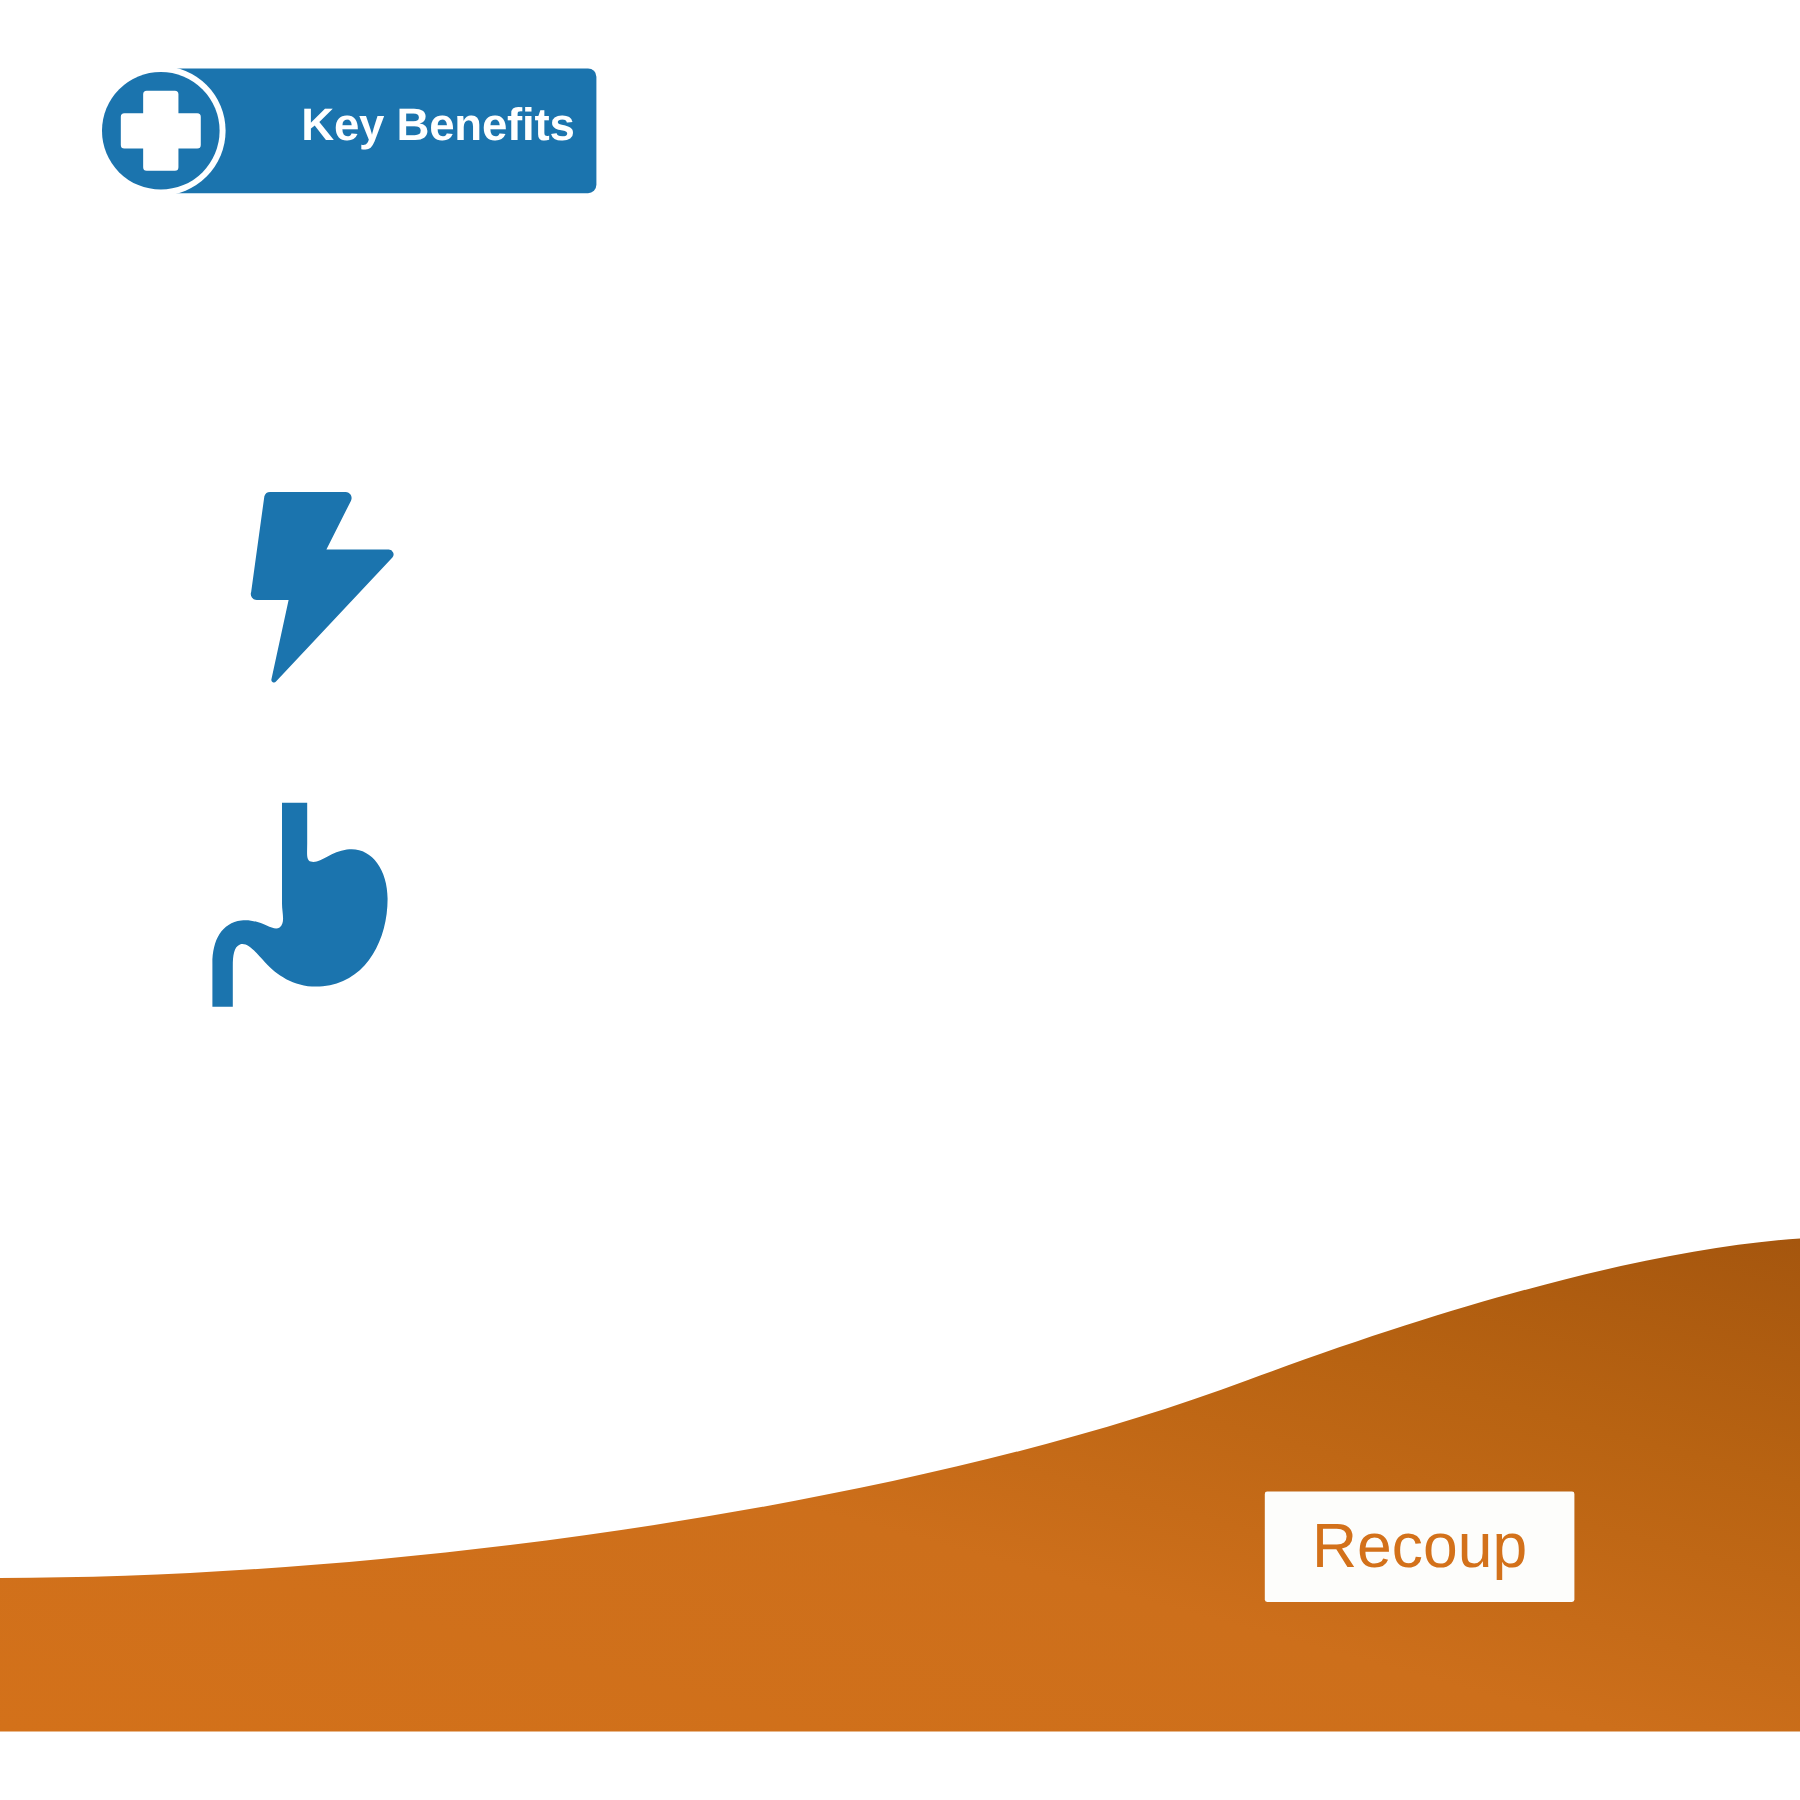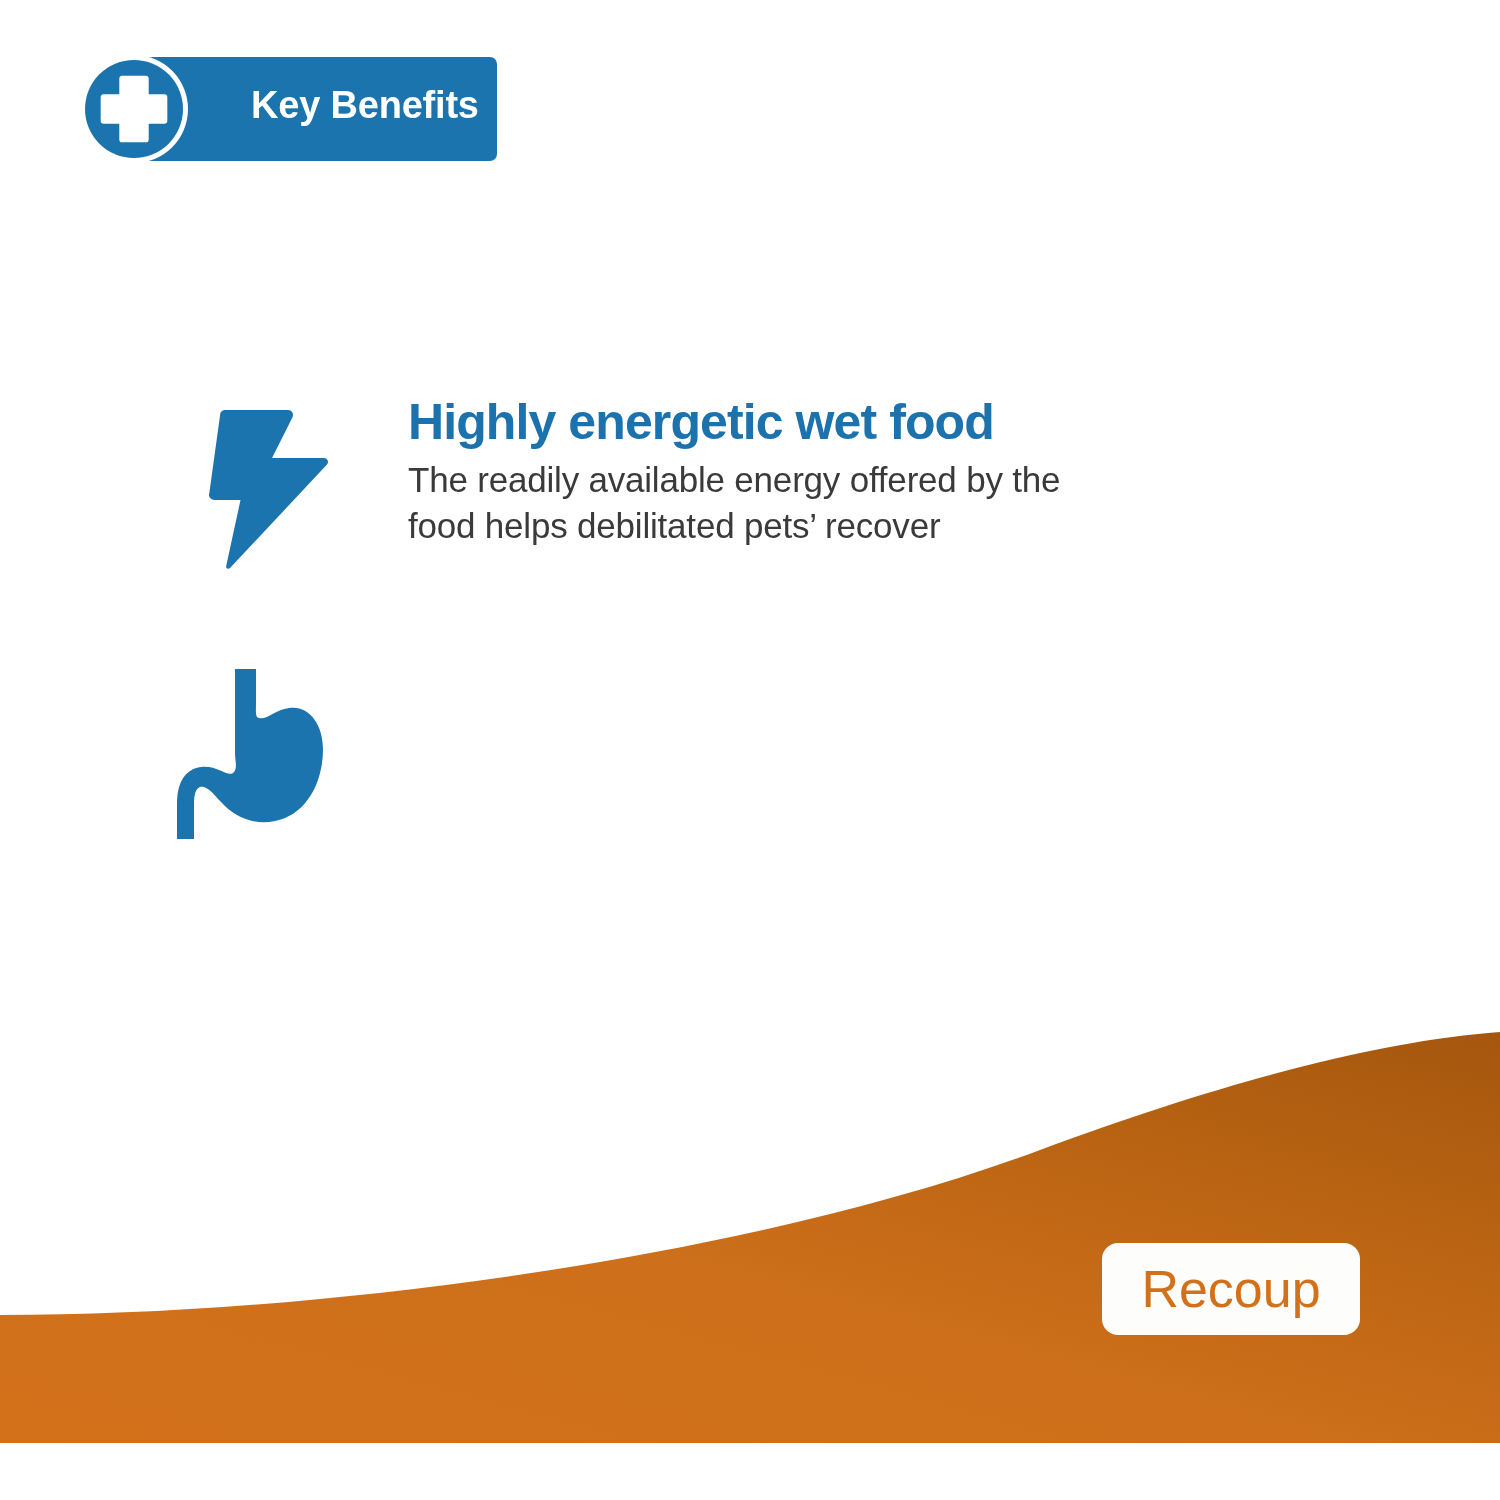--- a/index.html
+++ b/index.html
@@ -115,26 +115,26 @@
     position: absolute;
     left: 0;
     bottom: 0;
     width: 1500px;
     height: 500px;
   }
 
   
   #logo-plate {
     position: absolute;
-    left: 1102px;
+    left: 1054px;
     top: 1243px;
     width: 258px;
     height: 92px;
     background: #fdfdfb;
-    border-radius: 16px;
+    border-radius: 2px;
     display: flex;
     align-items: center;
     justify-content: center;
   }
   #logo-text {
     font-size: 52px;
     font-weight: normal;
     color: #d3711a;
     letter-spacing: 0px;
     line-height: 1;
@@ -152,25 +152,20 @@
     <div id="badge-circle"></div>
     <svg id="plus-icon" viewBox="0 0 100 100">
       <path d="M38 16 H62 A3 3 0 0 1 65 19 V35 H81 A3 3 0 0 1 84 38 V62 A3 3 0 0 1 81 65 H65 V81 A3 3 0 0 1 62 84 H38 A3 3 0 0 1 35 81 V65 H19 A3 3 0 0 1 16 62 V38 A3 3 0 0 1 19 35 H35 V19 A3 3 0 0 1 38 16 Z" fill="#ffffff"></path>
     </svg>
   </div>
 
   <div class="benefit" id="benefit-1">
     <svg class="benefit-icon" id="benefit-1-icon" viewBox="0 0 140 175">
       <path d="M30 10 H93 A5 5 0 0 1 97.5 17.2 L77 58 H129 A4 4 0 0 1 132 64.6 L35 168 A2.2 2.2 0 0 1 31.2 166 L45.5 100 H19 A5 5 0 0 1 14.3 93.3 L25.3 13.5 A5 5 0 0 1 30 10 Z" fill="#1b74ae"></path>
     </svg>
-    <div class="benefit-text" id="benefit-1-text">
-      <div class="benefit-heading">Highly energetic wet food</div>
-      <div class="benefit-body">The readily available energy offered by the
-food helps debilitated pets’ recover</div>
-    </div>
   </div>
 
   <div class="benefit" id="benefit-2">
     <svg class="benefit-icon" id="benefit-2-icon" viewBox="0 0 160 178">
       <path d="M60 4 H81 V38 C81 46 80 52 84 53 C92 55 100 45 114 43
                C133 40 148 58 148 84 C148 118 131 150 100 156
                C75 161 57 149 46 137 C37 127 31 120 25 122
                C20 124 19 131 19 140 V174 H2 V138
                C2 118 10 104 26 102 C42 100 52 112 58 108
                C63 104 60 96 60 88 Z" fill="#1b74ae"></path>

